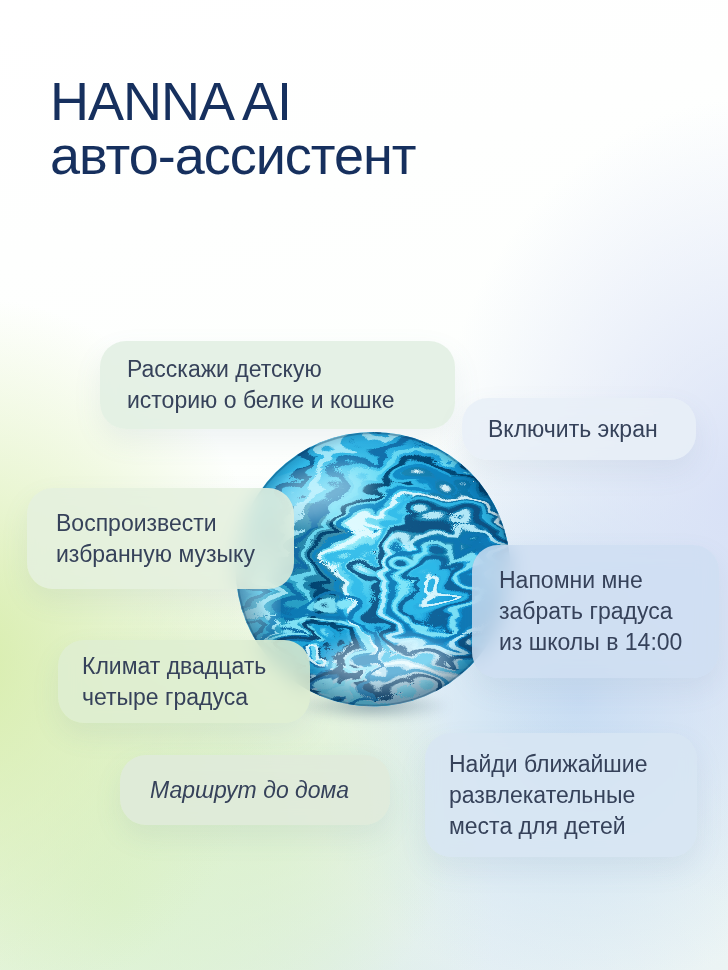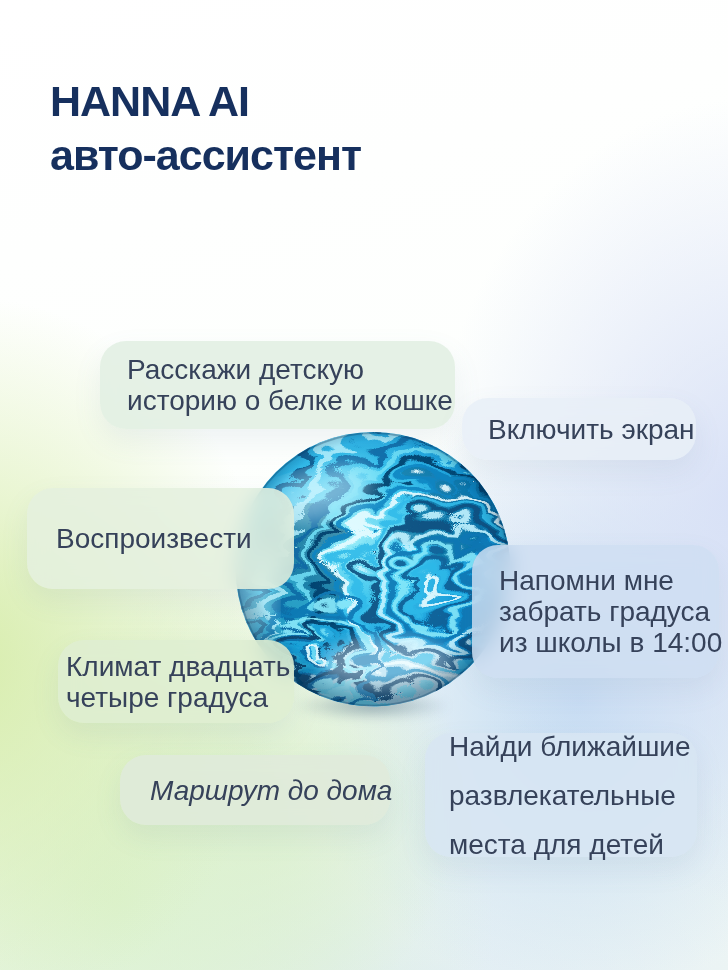--- a/index.html
+++ b/index.html
@@ -14,52 +14,52 @@
       radial-gradient(520px 560px at 120px 900px, rgba(219,242,205,0.90), rgba(219,242,205,0) 72%),
       radial-gradient(300px 340px at 250px 800px, rgba(205,232,175,0.55), rgba(205,232,175,0) 70%),
       radial-gradient(460px 560px at 760px 500px, rgba(213,222,246,0.95), rgba(213,222,246,0) 72%),
       radial-gradient(420px 420px at 580px 700px, rgba(186,214,241,0.85), rgba(186,214,241,0) 70%),
       radial-gradient(700px 340px at 420px 1000px, rgba(223,236,244,0.90), rgba(223,236,244,0) 78%),
       linear-gradient(165deg, #ffffff 0%, #fdfffd 45%, #f3f9f4 100%);
   }
   .title{
     position:absolute;left:50px;top:74px;
     color:#16305e;
-    font-weight:bold;
-    font-size:43px;
+    font-weight:normal;
+    font-size:54px;
     line-height:54px;
     letter-spacing:-1px;
     white-space:nowrap;
   }
   .title .t-line{display:block;}
   .orb-wrap{position:absolute;left:228px;top:430px;width:290px;height:284px;z-index:2;}
   .orb-wrap svg{display:block;width:100%;height:100%;}
   .orb-shadow{
     position:absolute;left:262px;top:686px;width:220px;height:40px;z-index:1;
     background:radial-gradient(closest-side, rgba(35,70,100,0.40), rgba(35,70,100,0) 72%);
     filter:blur(5px);
   }
   .bubble{
     position:absolute;z-index:3;
     border-radius:26px;
     display:flex;flex-direction:column;justify-content:center;align-items:flex-start;
     color:#36425a;
-    font-size:28px;line-height:31px;
+    font-size:23px;line-height:31px;
     backdrop-filter:blur(10px);
     -webkit-backdrop-filter:blur(10px);
     box-shadow:0 12px 28px rgba(100,130,160,0.10);
   }
   .bubble .line{white-space:nowrap;}
   .b1{left:100px;top:341px;width:328px;height:88px;padding-left:27px;background:rgba(224,239,226,0.85);}
   .b2{left:462px;top:398px;width:208px;height:62px;padding-left:26px;background:rgba(231,238,247,0.85);}
   .b3{left:27px; top:488px;width:238px;height:101px;padding-left:29px;background:rgba(228,240,222,0.85);}
   .b4{left:472px;top:545px;width:220px;height:133px;padding-left:27px;background:rgba(206,222,241,0.82);}
-  .b5{left:58px; top:640px;width:228px;height:83px;padding-left:8px;background:rgba(222,237,209,0.85);}
+  .b5{left:58px; top:640px;width:228px;height:83px;padding-left:24px;background:rgba(222,237,209,0.85);}
   .b6{left:120px;top:755px;width:240px;height:70px;padding-left:30px;background:rgba(223,234,218,0.85);font-style:italic;}
-  .b7{left:425px;top:733px;width:248px;height:124px;padding-left:24px;background:rgba(215,229,242,0.85);gap:18px;}
+  .b7{left:425px;top:733px;width:248px;height:124px;padding-left:24px;background:rgba(215,229,242,0.85);}
 </style>
 </head>
 <body>
 
 <div class="poster">
 
   <div class="title">
     <span class="t-line">HANNA AI</span>
     <span class="t-line">авто-ассистент</span>
   </div>
@@ -141,20 +141,21 @@
     <div class="line">Расскажи детскую</div>
     <div class="line">историю о белке и кошке</div>
   </div>
 
   <div class="bubble b2">
     <div class="line">Включить экран</div>
   </div>
 
   <div class="bubble b3">
     <div class="line">Воспроизвести</div>
+    <div class="line">избранную музыку</div>
   </div>
 
   <div class="bubble b4">
     <div class="line">Напомни мне</div>
     <div class="line">забрать градуса</div>
     <div class="line">из школы в 14:00</div>
   </div>
 
   <div class="bubble b5">
     <div class="line">Климат двадцать</div>

